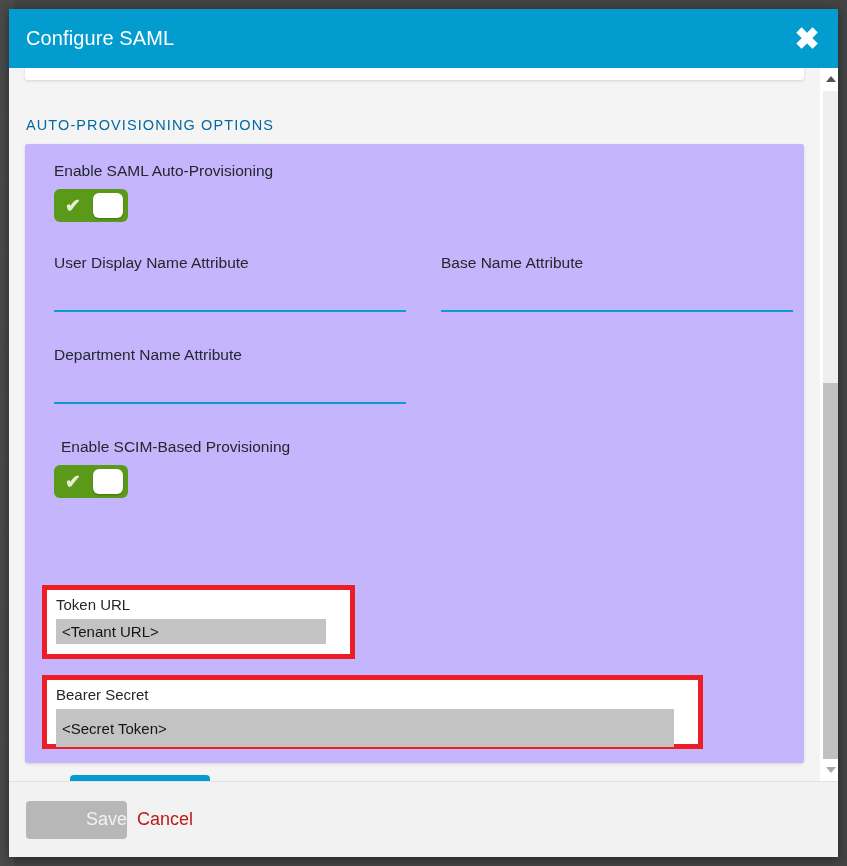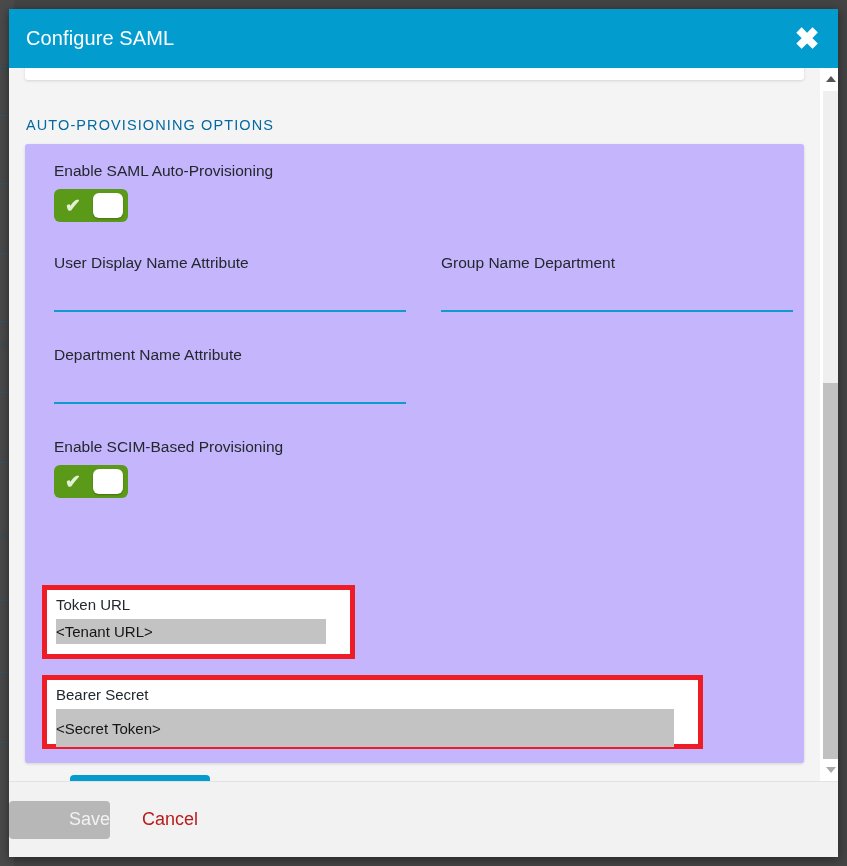--- a/index.html
+++ b/index.html
@@ -201,20 +201,21 @@
     font-size: 15px;
     color: #23282c;
   }
   .redact {
     position: absolute;
     background: #c3c3c3;
     display: flex;
     align-items: center;
     font-size: 15px;
     color: #151515;
+    padding-left: 6px;
     font-family: "Liberation Sans", sans-serif;
   }
 
   
   #generate-token-btn {
     position: absolute;
     left: 45px;
     top: 631px;
     height: 35px;
     padding: 0 15px;
@@ -273,21 +274,22 @@
   #sb-up .tri  { border-bottom: 6px solid #555555; }
   #sb-down .tri{ border-top: 6px solid #aaaaaa; }
 
   
   #modal-footer {
     flex: 0 0 76px;
     background: #f2f2f2;
     border-top: 1px solid #e2e2e2;
     display: flex;
     align-items: center;
-    gap: 32px;
+    padding-left: 17px;
+    gap: 10px;
   }
   #save-btn {
     width: 101px;
     height: 38px;
     background: #b7b7b7;
     color: #f2f2f2;
     border: none;
     border-radius: 4px;
     font-size: 18px;
     font-family: "Liberation Sans", sans-serif;
@@ -339,27 +341,27 @@
 
         <div class="field-label" style="left:29px; top:18px;">Enable SAML Auto-Provisioning</div>
         <div class="toggle" style="left:29px; top:45px;">
           <span class="check">✔</span>
           <span class="knob"></span>
         </div>
 
         <div class="field-label" style="left:29px; top:110px;">User Display Name Attribute</div>
         <input class="uline-input" style="left: 29px; top: 138px; width: 352px;" placeholder="">
 
-        <div class="field-label" style="left:416px; top:110px;">Group Name Department</div>
+        <div class="field-label" style="left:416px; top:110px;">Base Name Attribute</div>
         <input class="uline-input" style="left: 416px; top: 138px; width: 352px;" placeholder="">
 
         <div class="field-label" style="left:29px; top:202px;">Department Name Attribute</div>
         <input class="uline-input" style="left: 29px; top: 230px; width: 352px;" placeholder="">
 
-        <div class="field-label" style="left:29px; top:294px;">Enable SCIM-Based Provisioning</div>
+        <div class="field-label" style="left:36px; top:294px;">Enable SCIM-Based Provisioning</div>
         <div class="toggle" style="left:29px; top:321px;">
           <span class="check">✔</span>
           <span class="knob"></span>
         </div>
 
         <div class="redbox" style="left:17px; top:441px; width:313px; height:74px;">
           <div class="inner-label">Token URL</div>
           <div class="redact" style="left:9px; top:29px; width:270px; height:25px;">&lt;Tenant URL&gt;</div>
         </div>
 

